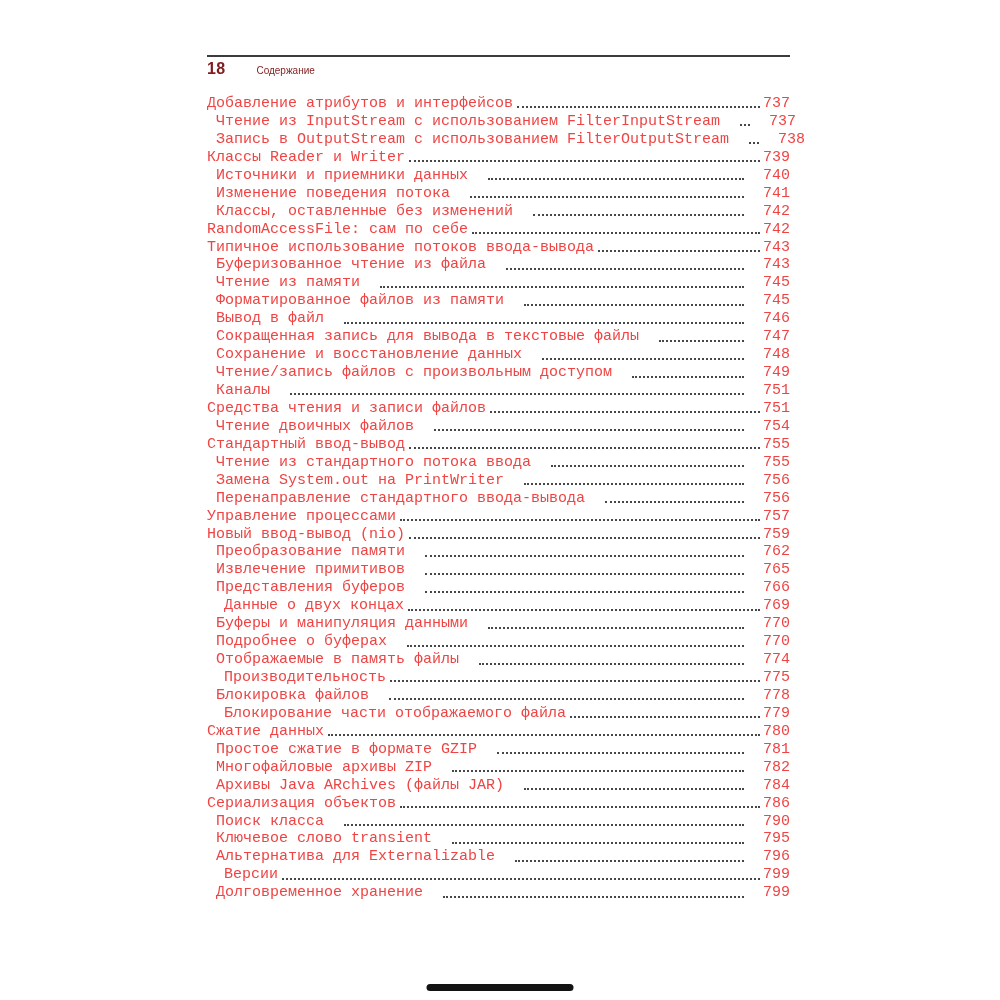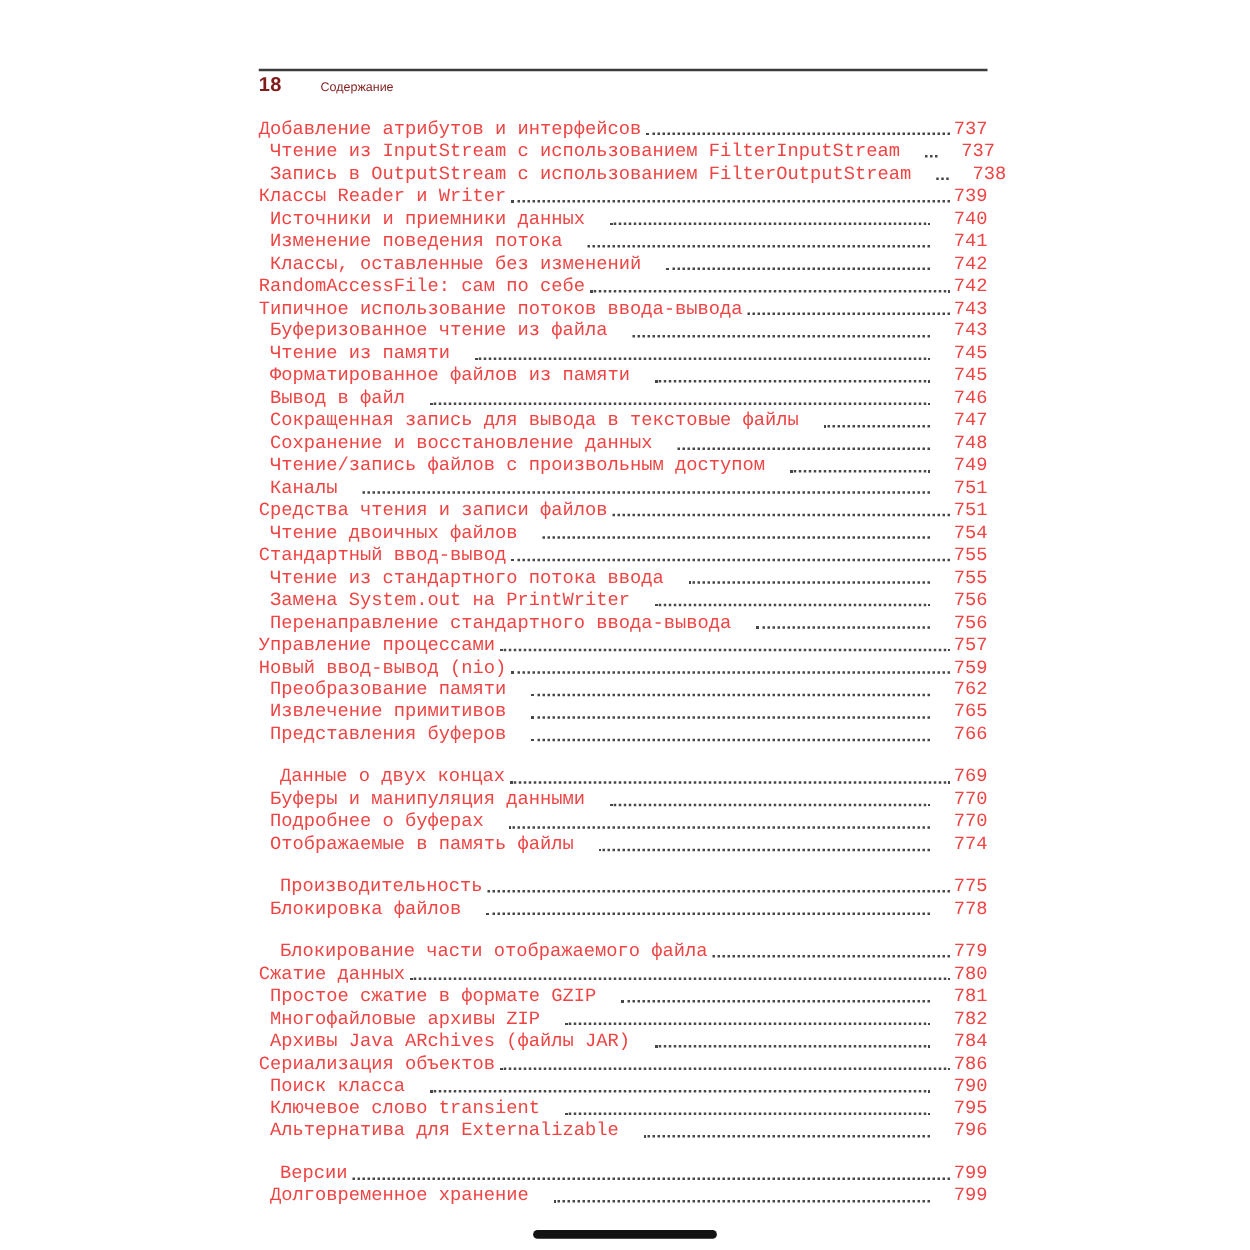--- a/index.html
+++ b/index.html
@@ -57,21 +57,21 @@
     align-items: baseline;
     height: 17.95px;
     line-height: 17.95px;
     font-size: 15px;
     color: #ef4444;
     cursor: pointer;
     font-family: Liberation Mono, monospace;
   }
   .toc-row.ind-1 { padding-left: 0; }
   .toc-row.ind-2 { padding-left: 9px; gap: 16px; }
-  .toc-row.ind-3 { padding-left: 17px; margin-top: 16px; }
+  .toc-row.ind-3 { padding-left: 17px; }
   .toc-title {
     white-space: nowrap;
     flex: 0 0 auto;
   }
   .toc-leader {
     flex: 1 1 auto;
     min-width: 10px;
     align-self: flex-end;
     border-bottom: 2px dotted #474747;
     margin: 0 3px 4.5px 4px;

